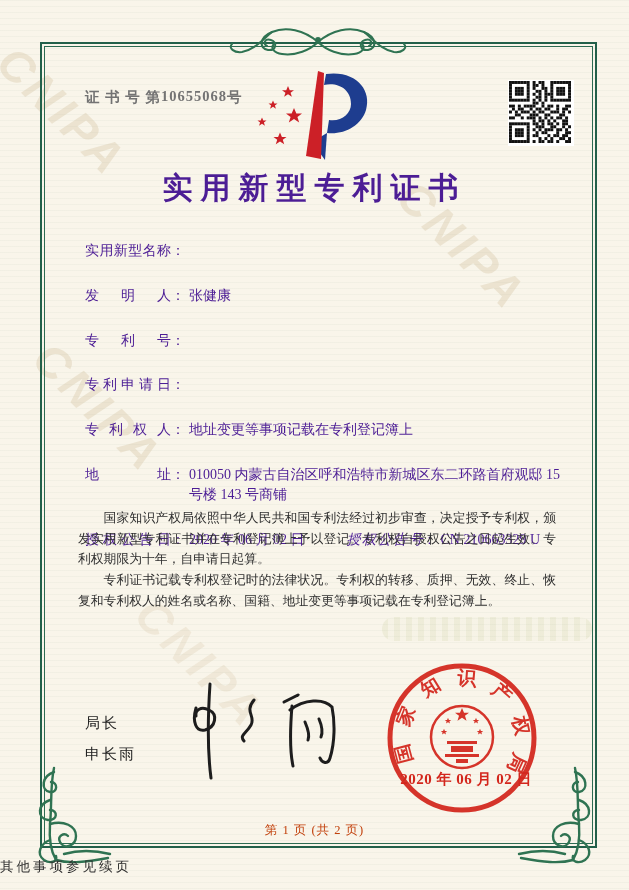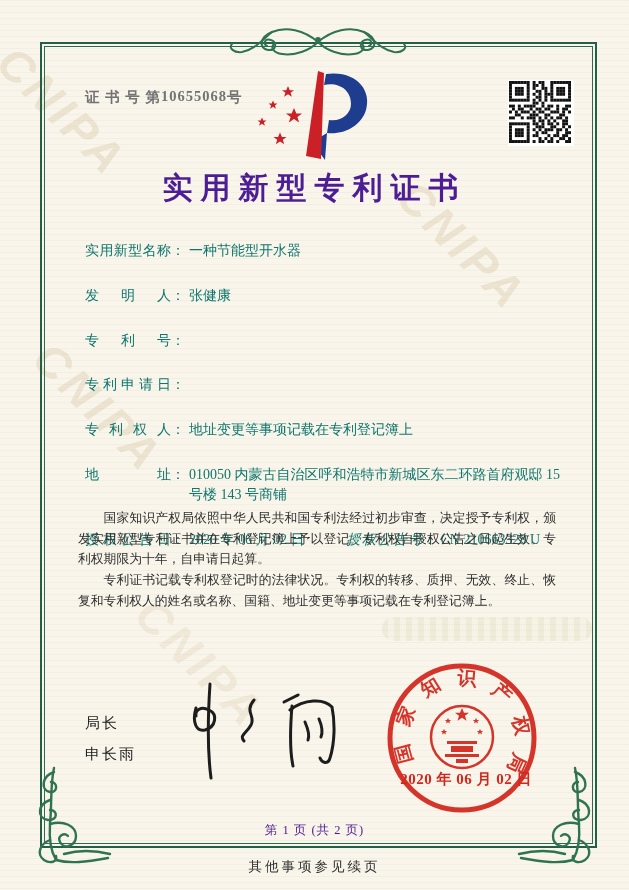--- a/index.html
+++ b/index.html
@@ -33,21 +33,21 @@
   .cert-no{
     position:absolute;left:85px;top:88px;font-size:14.5px;color:#737373;
     letter-spacing:1px;display:flex;gap:0;font-weight:bold;
   }
   .logo{position:absolute;left:242px;top:64px;width:152px;height:104px;}
   .qr{position:absolute;left:508px;top:80px;width:64px;height:64px;background:#fff;padding:1px;}
   .title{
     position:absolute;left:0;top:168px;width:629px;text-align:center;
     font-size:30px;font-weight:bold;color:#4c1d95;letter-spacing:8px;font-family:Liberation Mono, monospace;
   }
-  .fields{position:absolute;left:85px;top:241px;width:480px;font-size:14px;color:#0f766e;}
+  .fields{position:absolute;left:85px;top:241px;width:480px;font-size:14px;color:#4c1d95;}
   .frow{display:flex;align-items:flex-start;margin-bottom:24.5px;line-height:1.45;}
   .flabel{
     display:inline-block;width:86px;text-align:justify;text-align-last:justify;
     flex:0 0 86px;
   }
   .fcolon{flex:0 0 auto;margin-right:4px;}
   .fvalue{flex:0 1 auto;max-width:396px;}
   .grant-row{display:flex;margin-bottom:16px;}
   .grant-right{display:flex;margin-left:42px;}
   .grant-right .flabel{width:76px;flex-basis:76px;font-style:italic;}
@@ -58,24 +58,24 @@
   .body-text p{margin:0;text-indent:2em;}
   .signer{position:absolute;left:85px;top:708px;font-size:15px;color:#222;line-height:2.05;letter-spacing:2px;}
   .signature{position:absolute;left:172px;top:672px;width:175px;height:118px;}
   .seal{position:absolute;left:377px;top:653px;width:170px;height:170px;opacity:.93;}
   .seal-date{
     position:absolute;left:396px;top:770px;width:140px;text-align:center;
     color:#d3261c;font-weight:bold;font-size:15px;letter-spacing:0.5px;
   }
   .page-num{
     position:absolute;left:0;top:822px;width:629px;text-align:center;
-    font-size:12.5px;color:#4c1d95;letter-spacing:1px;
+    font-size:12.5px;color:#c2410c;letter-spacing:1px;
   }
   .cont-note{
-    position:absolute;left:0;top:858px;width:629px;text-align:center;
+    position:absolute;left:0;top:858px;width:629px;
     font-size:13.5px;color:#2f2f2f;letter-spacing:3px;
   }
   .orn-top{position:absolute;left:224px;top:22px;width:188px;height:38px;}
   .orn-bl{position:absolute;left:20px;top:766px;width:92px;height:100px;}
   .orn-br{position:absolute;left:517px;top:766px;width:92px;height:100px;transform:scaleX(-1);}
   
   .strip{
     position:absolute;left:382px;top:617px;width:210px;height:24px;
     background:repeating-linear-gradient(90deg, rgba(178,186,120,0.30) 0 6px, rgba(220,222,190,0.18) 6px 12px);
     border-radius:12px;opacity:.5;pointer-events:none;
@@ -393,21 +393,20 @@
       <rect x="60" y="60" width="3" height="3"></rect>
     </svg>
 </div>
 
 <div class="title">实用新型专利证书</div>
 
 <div class="fields">
   <div class="frow">
     <span class="flabel">实用新型名称</span>
       <span class="fcolon">：</span>
-    <span class="fvalue">一种节能型开水器</span>
   </div>
   <div class="frow">
     <span class="flabel">发明人</span>
       <span class="fcolon">：</span>
     <span class="fvalue">张健康</span>
   </div>
   <div class="frow">
     <span class="flabel">专利号</span>
       <span class="fcolon">：</span>
   </div>

